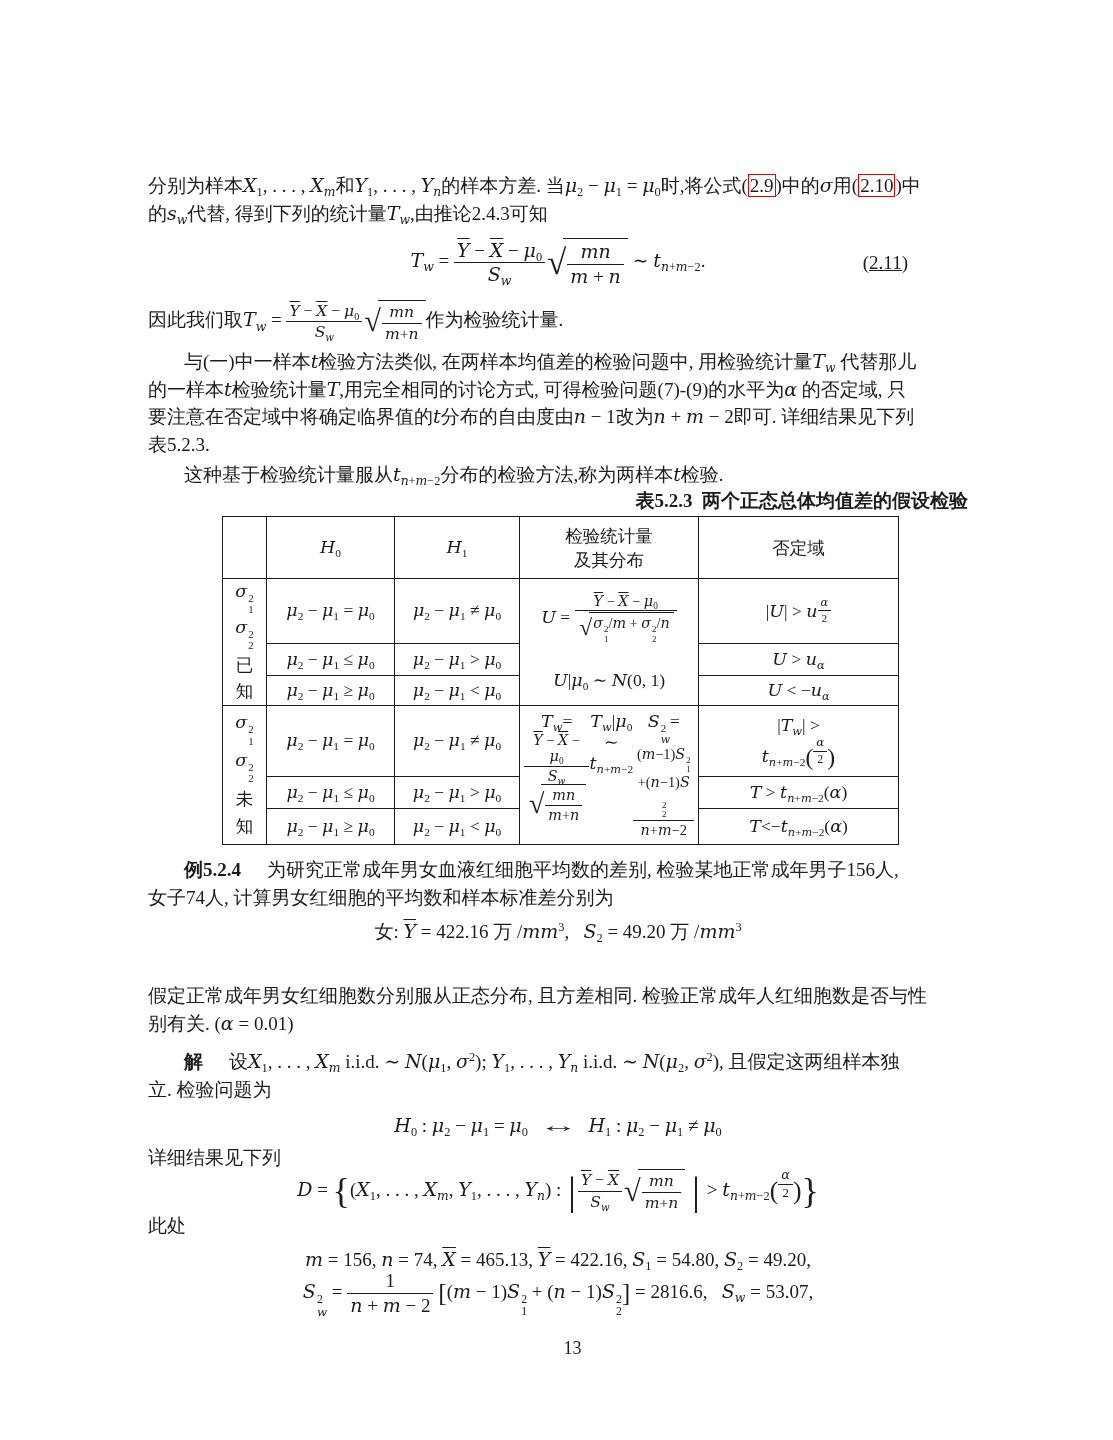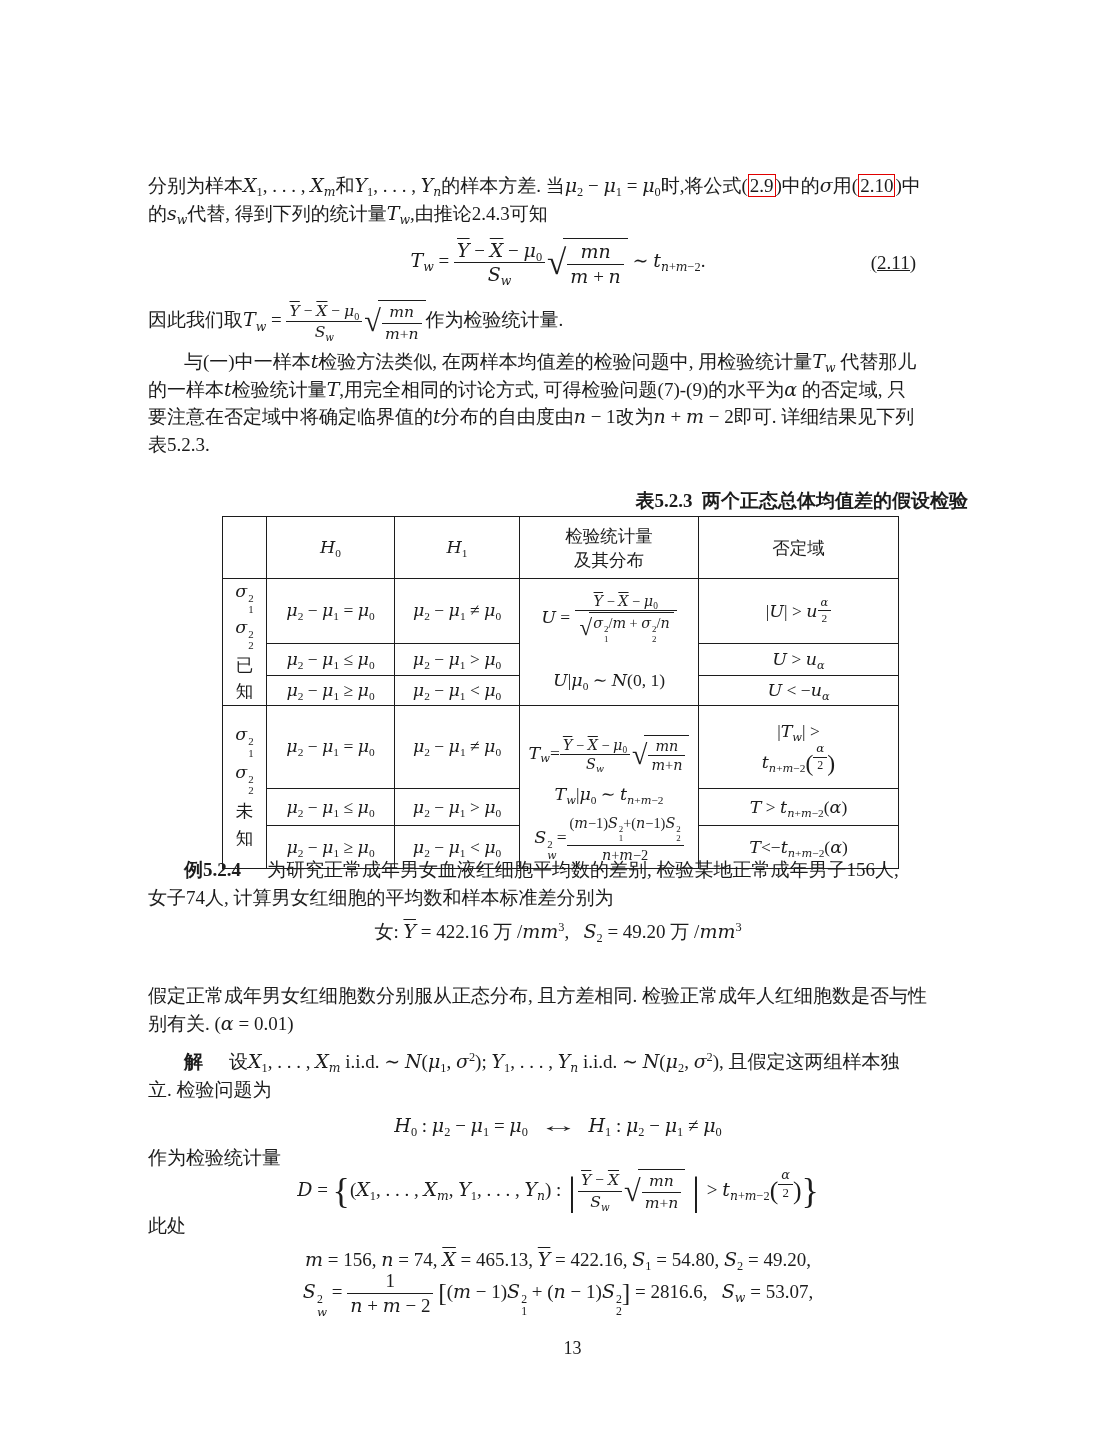--- a/index.html
+++ b/index.html
@@ -41,27 +41,27 @@
   .bg{font-size:1.9em;vertical-align:middle;line-height:0;}
   .bg2{font-size:1.35em;vertical-align:middle;line-height:0;}
   .vb{font-size:2.1em;vertical-align:middle;line-height:0;font-weight:200;padding:0 2px;}
   .lra{display:inline-block;transform:scaleX(2.1);margin:0 16px;}
   .ref{border:1.6px solid #e10000;padding:0 1px;cursor:pointer;}
   .bold{font-weight:bold;}
   .gap{display:inline-block;width:26px;}
   
   .ctr{text-align:center;line-height:30px;}
   .eqwrap{position:relative;text-align:center;}
-  .eqtag{position:absolute;right:52px;top:50%;transform:translateY(-50%);text-decoration:underline;}
+  .eqtag{position:absolute;right:60px;top:50%;transform:translateY(-50%);text-decoration:underline;}
   
   .tbl{border-collapse:collapse;font-size:17.5px;table-layout:fixed;}
   .tbl td{border:1.4px solid #1c1c1c;text-align:center;vertical-align:middle;padding:1px 4px;overflow:hidden;}
   .vwrap{height:124px;display:flex;flex-direction:column;justify-content:space-around;align-items:center;}
   .swrap{height:124px;display:flex;flex-direction:column;justify-content:space-around;align-items:center;}
-  .swrap2{height:128px;display:flex;flex-direction:column;justify-content:space-between;align-items:center;padding:4px 0;margin-top:24px;}
+  .swrap2{height:128px;display:flex;flex-direction:row;justify-content:space-between;align-items:flex-start;padding:4px 0;}
   .cap{text-align:right;font-weight:bold;line-height:24px;}
   .pagenum{position:absolute;left:0;width:100%;text-align:center;top:1338px;font-size:18px;}
 </style>
 </head>
 <body>
 
 <div class="page">
   <div class="content">
 
     <div class="blk" style="top:172px">
@@ -82,20 +82,21 @@
           <span class="rc"><span class="fr s"><span class="nu"><i>mn</i></span><span class="de"><i>m</i>+<i>n</i></span></span></span>
         </span>作为检验统计量.</div>
 
     <div class="blk" style="top:348px">
       <div class="ln ind">与(一)中一样本<i>t</i>检验方法类似, 在两样本均值差的检验问题中, 用检验统计量<i>T</i><sub><i>w</i></sub> 代替那儿</div>
       <div class="ln">的一样本<i>t</i>检验统计量<i>T</i>,用完全相同的讨论方式, 可得检验问题(7)-(9)的水平为<i>α</i> 的否定域, 只</div>
       <div class="ln">要注意在否定域中将确定临界值的<i>t</i>分布的自由度由<i>n</i> − 1改为<i>n</i> + <i>m</i> − 2即可. 详细结果见下列</div>
       <div class="ln">表5.2.3.</div>
     </div>
 
+    <div class="blk ln ind" style="top:461px">这种基于检验统计量服从<i>t</i><sub><i>n</i>+<i>m</i>−2</sub>分布的检验方法,称为两样本<i>t</i>检验.</div>
 
     <div class="blk cap" style="top:489px">
       <span>表5.2.3</span>&nbsp;&nbsp;<span>两个正态总体均值差的假设检验</span>
     </div>
 
     <div class="blk" style="top:516px;left:74px;width:689px">
       <table class="tbl">
         <colgroup>
             <col style="width:44px">
             <col style="width:128px">
@@ -224,21 +225,21 @@
       <div class="ln">别有关. (<i>α</i> = 0.01)</div>
     </div>
 
     <div class="blk" style="top:1048px">
       <div class="ln ind"><span class="bold">解</span><span class="gap"></span><span>设<i>X</i><sub>1</sub>, . . . , <i>X</i><sub><i>m</i></sub> i.i.d. ∼ <i>N</i>(<i>μ</i><sub>1</sub>, <i>σ</i><sup>2</sup>); <i>Y</i><sub>1</sub>, . . . , <i>Y</i><sub><i>n</i></sub> i.i.d. ∼ <i>N</i>(<i>μ</i><sub>2</sub>, <i>σ</i><sup>2</sup>), 且假定这两组样本独</span></div>
       <div class="ln">立. 检验问题为</div>
     </div>
 
     <div class="blk ctr" style="top:1110px"><i>H</i><sub>0</sub> :  <i>μ</i><sub>2</sub> − <i>μ</i><sub>1</sub> = <i>μ</i><sub>0</sub> <span class="lra">↔</span> <i>H</i><sub>1</sub> :  <i>μ</i><sub>2</sub> − <i>μ</i><sub>1</sub> ≠ <i>μ</i><sub>0</sub></div>
 
-    <div class="blk ln" style="top:1144px">作为检验统计量</div>
+    <div class="blk ln" style="top:1144px">详细结果见下列</div>
 
     <div class="blk ctr" style="top:1168px"><i>D</i> = <span class="bg">{</span>(<i>X</i><sub>1</sub>, . . . , <i>X</i><sub><i>m</i></sub>, <i>Y</i><sub>1</sub>, . . . , <i>Y</i><sub><i>n</i></sub>) : <span class="vb">|</span><span class="fr s"><span class="nu"><span class="bar"><i>Y</i></span> − <span class="bar"><i>X</i></span></span><span class="de"><i>S</i><sub><i>w</i></sub></span></span><span class="sqrt s">
           <span class="rs">√</span>
           <span class="rc"><span class="fr s"><span class="nu"><i>mn</i></span><span class="de"><i>m</i>+<i>n</i></span></span></span>
         </span> <span class="vb">|</span> &gt; <i>t</i><sub><i>n</i>+<i>m</i>−2</sub><span class="bg2">(</span><span class="fr t"><span class="nu"><i>α</i></span><span class="de">2</span></span><span class="bg2">)</span><span class="bg">}</span></div>
 
     <div class="blk ln" style="top:1212px">此处</div>
 
     <div class="blk ctr" style="top:1244px"><i>m</i> = 156,  <i>n</i> = 74,  <span class="bar"><i>X</i></span> = 465.13,  <span class="bar"><i>Y</i></span> = 422.16,  <i>S</i><sub>1</sub> = 54.80,  <i>S</i><sub>2</sub> = 49.20,</div>
 

